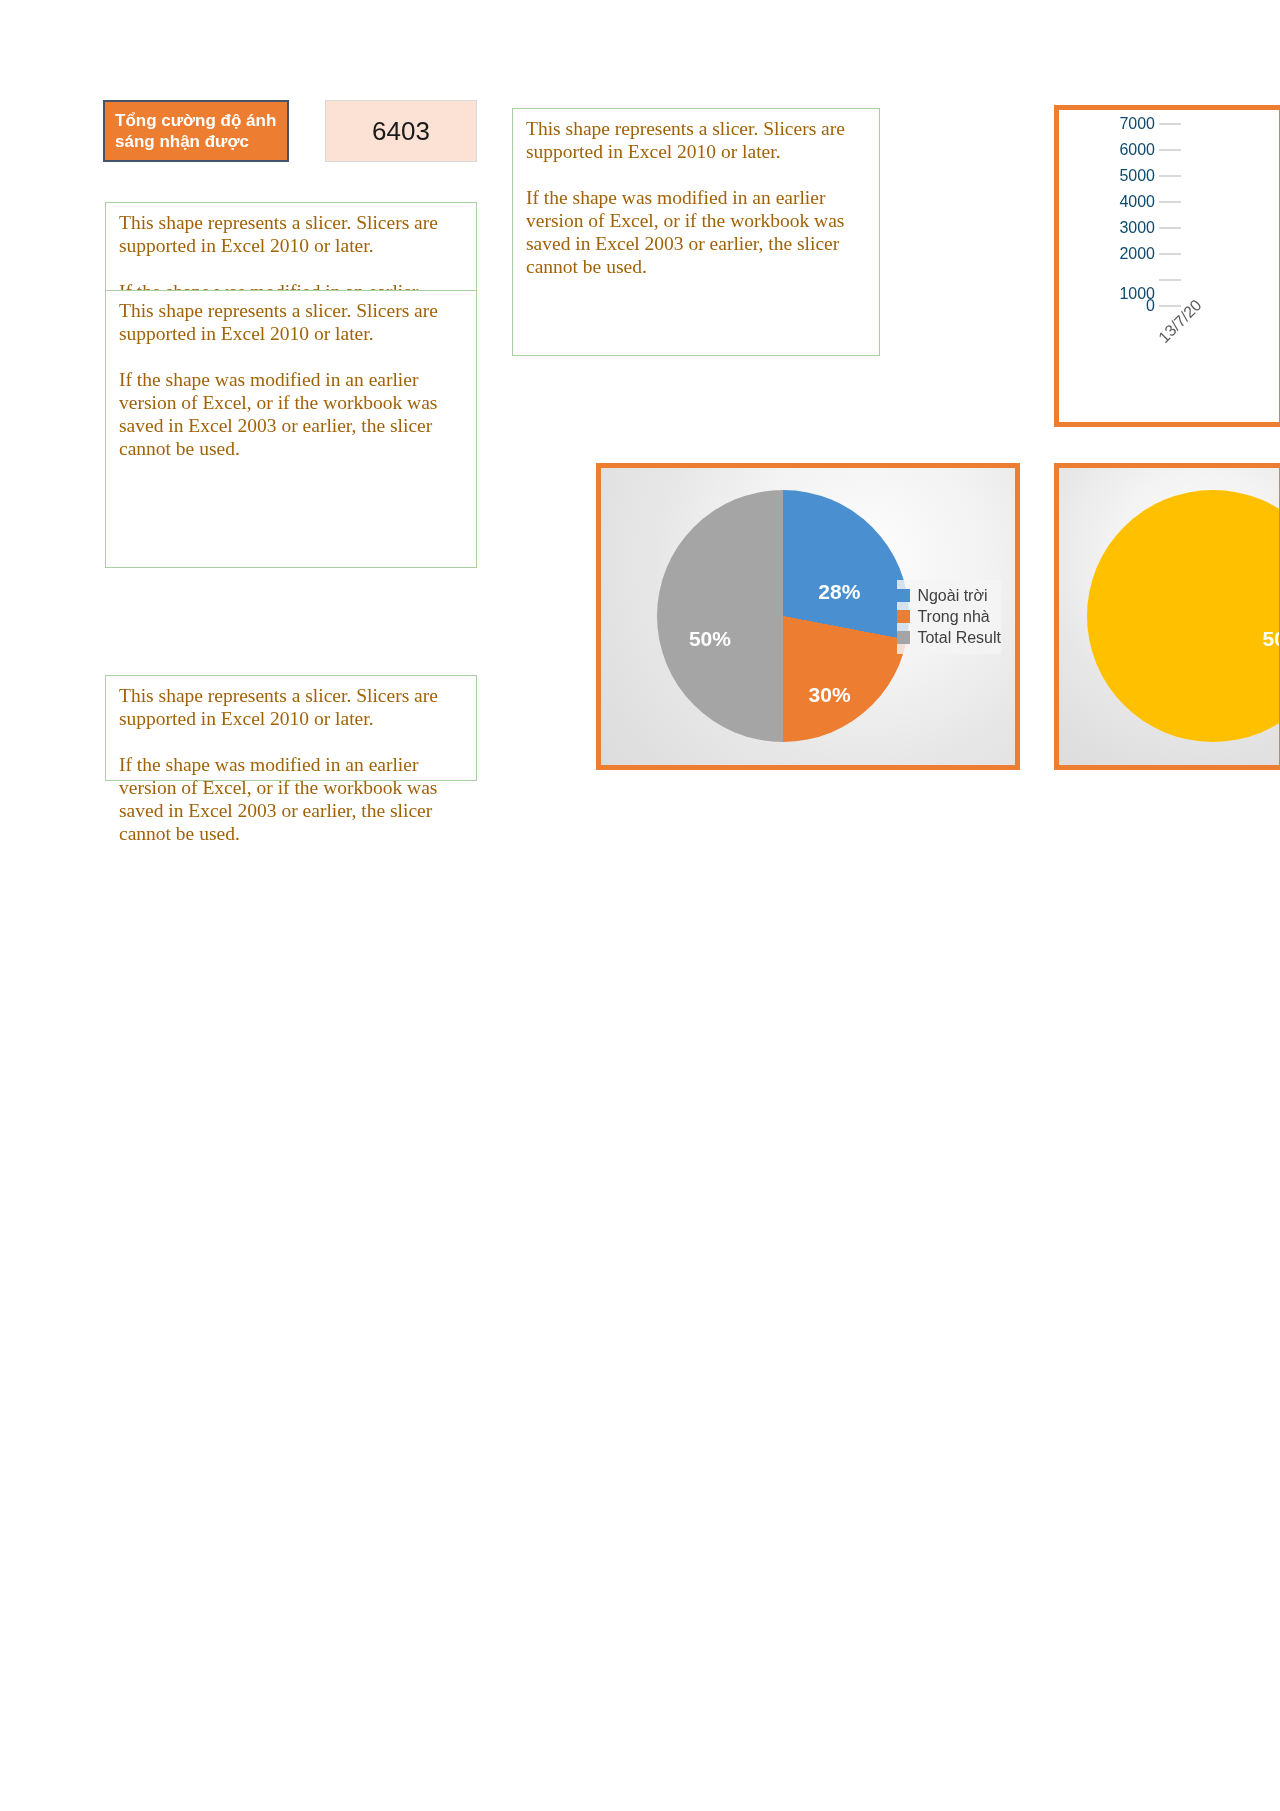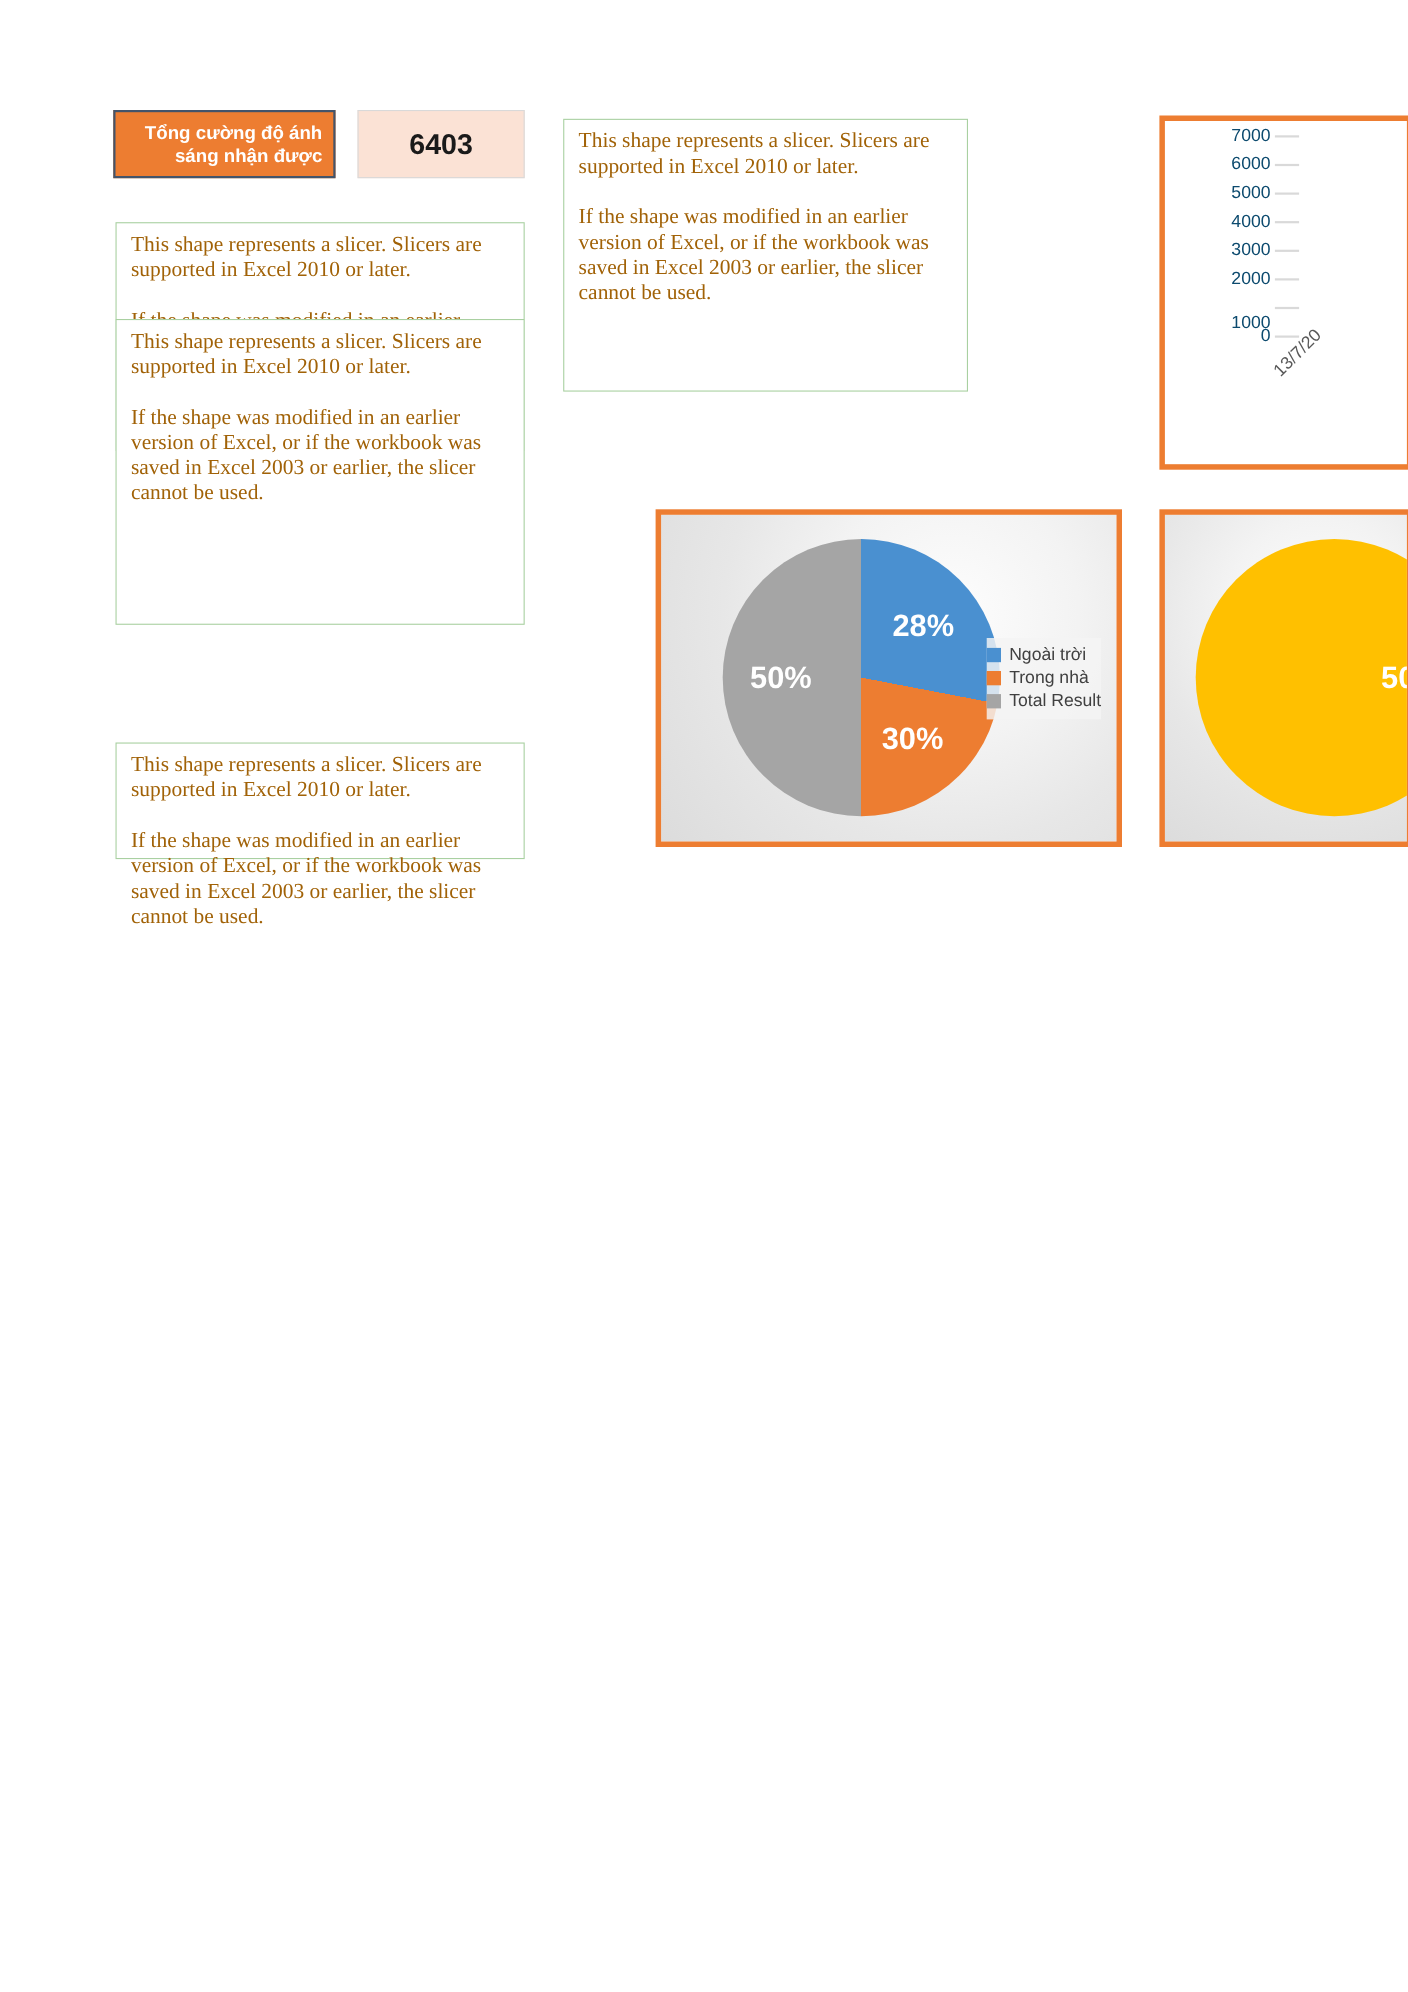--- a/index.html
+++ b/index.html
@@ -13,29 +13,29 @@
     position: relative;
     font-family: "Liberation Serif", "DejaVu Serif", serif;
     overflow: hidden;
   }
 
   
   .kpi-label {
     position: absolute;
     left: 103px;
     top: 100px;
-    width: 202px;
+    width: 186px;
     height: 62px;
     background: #ED7D31;
     border: 2px solid #44546A;
     box-sizing: border-box;
     display: flex;
     align-items: center;
     justify-content: center;
-    text-align: right;
+    text-align: left;
     color: #ffffff;
     font-family: "Liberation Sans", "DejaVu Sans", sans-serif;
     font-weight: bold;
     font-size: 17px;
     line-height: 1.25;
     padding: 0 10px;
     box-sizing: border-box;
   }
   .kpi-value {
     position: absolute;
@@ -44,21 +44,21 @@
     width: 152px;
     height: 62px;
     background: #FBE2D5;
     border: 1px solid #D9D9D9;
     box-sizing: border-box;
     display: flex;
     align-items: center;
     justify-content: center;
     color: #1a1a1a;
     font-family: "Liberation Sans", "DejaVu Sans", sans-serif;
-    font-weight: bold;
+    font-weight: normal;
     font-size: 26px;
   }
 
   
   .slicer-box {
     position: absolute;
     border: 1px solid #A9D0A1;
     background: transparent;
     box-sizing: border-box;
     font-family: "Liberation Serif", "DejaVu Serif", serif;
@@ -140,23 +140,24 @@
 
   .pie-disc {
     position: absolute;
     border-radius: 50%;
   }
   .pie-label {
     position: absolute;
     color: #ffffff;
     font-family: "Liberation Sans", "DejaVu Sans", sans-serif;
     font-weight: bold;
-    font-size: 28px;
+    font-size: 21px;
     transform: translate(-50%, -50%);
     white-space: nowrap;
+    margin-top: 23px;
   }
   .pie-legend {
     position: absolute;
     right: 14px;
     top: 50%;
     transform: translateY(-50%);
     background: rgba(244,244,244,0.82);
     padding: 4px 0;
   }
   .legend-row {

